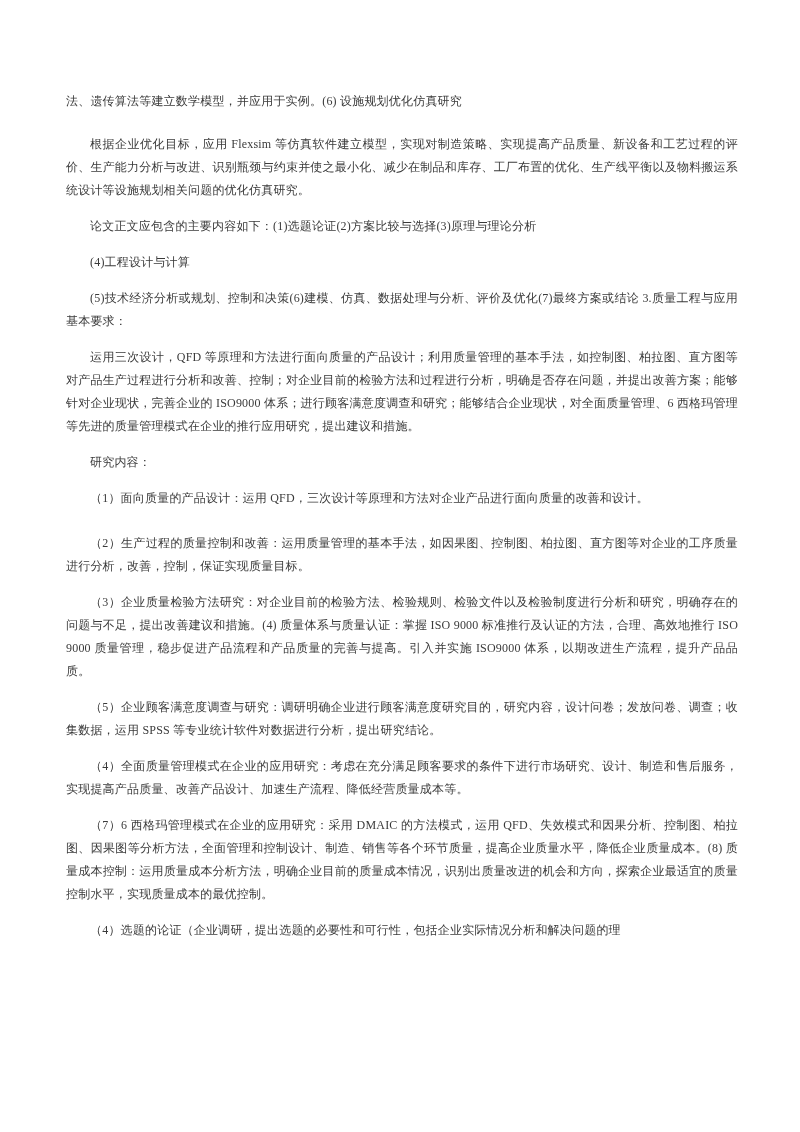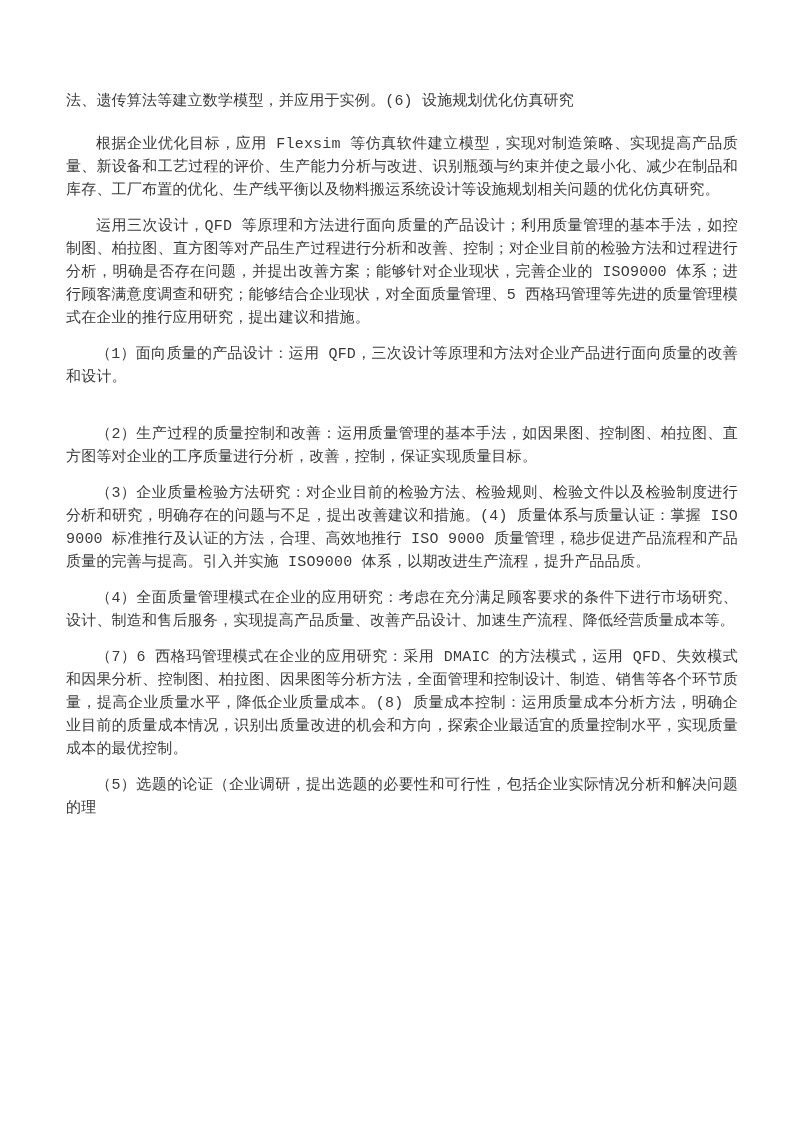--- a/index.html
+++ b/index.html
@@ -15,44 +15,48 @@
   }
   .page {
     box-sizing: border-box;
     width: 800px;
     height: 1132px;
     padding: 90px 62px 0 66px;
     background: #ffffff;
   }
   .para {
     margin: 0 0 13px 0;
-    font-size: 15px;
+    font-size: 12px;
     line-height: 23px;
     color: #3a3a3a;
     text-align: justify;
     letter-spacing: 0.2px;
     word-break: break-all;
-    font-family: Liberation Mono, monospace;
   }
   .para.ind {
     text-indent: 2em;
   }
   .para.gap-top {
     margin-bottom: 20px;
   }
   .para.gap-extra {
-    margin-bottom: 34px;
+    margin-bottom: 22px;
   }
 </style>
 </head>
 <body>
 
 <div class="page">
   <p class="para gap-top">法、遗传算法等建立数学模型，并应用于实例。(6) 设施规划优化仿真研究</p>
   <p class="para ind">根据企业优化目标，应用 Flexsim 等仿真软件建立模型，实现对制造策略、实现提高产品质量、新设备和工艺过程的评价、生产能力分析与改进、识别瓶颈与约束并使之最小化、减少在制品和库存、工厂布置的优化、生产线平衡以及物料搬运系统设计等设施规划相关问题的优化仿真研究。</p>
-  <p class="para ind">运用三次设计，QFD 等原理和方法进行面向质量的产品设计；利用质量管理的基本手法，如控制图、柏拉图、直方图等对产品生产过程进行分析和改善、控制；对企业目前的检验方法和过程进行分析，明确是否存在问题，并提出改善方案；能够针对企业现状，完善企业的 ISO9000 体系；进行顾客满意度调查和研究；能够结合企业现状，对全面质量管理、5 西格玛管理等先进的质量管理模式在企业的推行应用研究，提出建议和措施。</p>
+  <p class="para ind">论文正文应包含的主要内容如下：(1)选题论证(2)方案比较与选择(3)原理与理论分析</p>
+  <p class="para ind">(4)工程设计与计算</p>
+  <p class="para ind">(5)技术经济分析或规划、控制和决策(6)建模、仿真、数据处理与分析、评价及优化(7)最终方案或结论 3.质量工程与应用 基本要求：</p>
+  <p class="para ind">运用三次设计，QFD 等原理和方法进行面向质量的产品设计；利用质量管理的基本手法，如控制图、柏拉图、直方图等对产品生产过程进行分析和改善、控制；对企业目前的检验方法和过程进行分析，明确是否存在问题，并提出改善方案；能够针对企业现状，完善企业的 ISO9000 体系；进行顾客满意度调查和研究；能够结合企业现状，对全面质量管理、6 西格玛管理等先进的质量管理模式在企业的推行应用研究，提出建议和措施。</p>
+  <p class="para ind">研究内容：</p>
   <p class="para ind gap-extra">（1）面向质量的产品设计：运用 QFD，三次设计等原理和方法对企业产品进行面向质量的改善和设计。</p>
   <p class="para ind">（2）生产过程的质量控制和改善：运用质量管理的基本手法，如因果图、控制图、柏拉图、直方图等对企业的工序质量进行分析，改善，控制，保证实现质量目标。</p>
   <p class="para ind">（3）企业质量检验方法研究：对企业目前的检验方法、检验规则、检验文件以及检验制度进行分析和研究，明确存在的问题与不足，提出改善建议和措施。(4) 质量体系与质量认证：掌握 ISO 9000 标准推行及认证的方法，合理、高效地推行 ISO 9000 质量管理，稳步促进产品流程和产品质量的完善与提高。引入并实施 ISO9000 体系，以期改进生产流程，提升产品品质。</p>
+  <p class="para ind">（5）企业顾客满意度调查与研究：调研明确企业进行顾客满意度研究目的，研究内容，设计问卷；发放问卷、调查；收集数据，运用 SPSS 等专业统计软件对数据进行分析，提出研究结论。</p>
   <p class="para ind">（4）全面质量管理模式在企业的应用研究：考虑在充分满足顾客要求的条件下进行市场研究、设计、制造和售后服务，实现提高产品质量、改善产品设计、加速生产流程、降低经营质量成本等。</p>
   <p class="para ind">（7）6 西格玛管理模式在企业的应用研究：采用 DMAIC 的方法模式，运用 QFD、失效模式和因果分析、控制图、柏拉图、因果图等分析方法，全面管理和控制设计、制造、销售等各个环节质量，提高企业质量水平，降低企业质量成本。(8) 质量成本控制：运用质量成本分析方法，明确企业目前的质量成本情况，识别出质量改进的机会和方向，探索企业最适宜的质量控制水平，实现质量成本的最优控制。</p>
-  <p class="para ind">（5）选题的论证（企业调研，提出选题的必要性和可行性，包括企业实际情况分析和解决问题的理</p>
+  <p class="para ind">（4）选题的论证（企业调研，提出选题的必要性和可行性，包括企业实际情况分析和解决问题的理</p>
 </div>
 
 </body></html>

